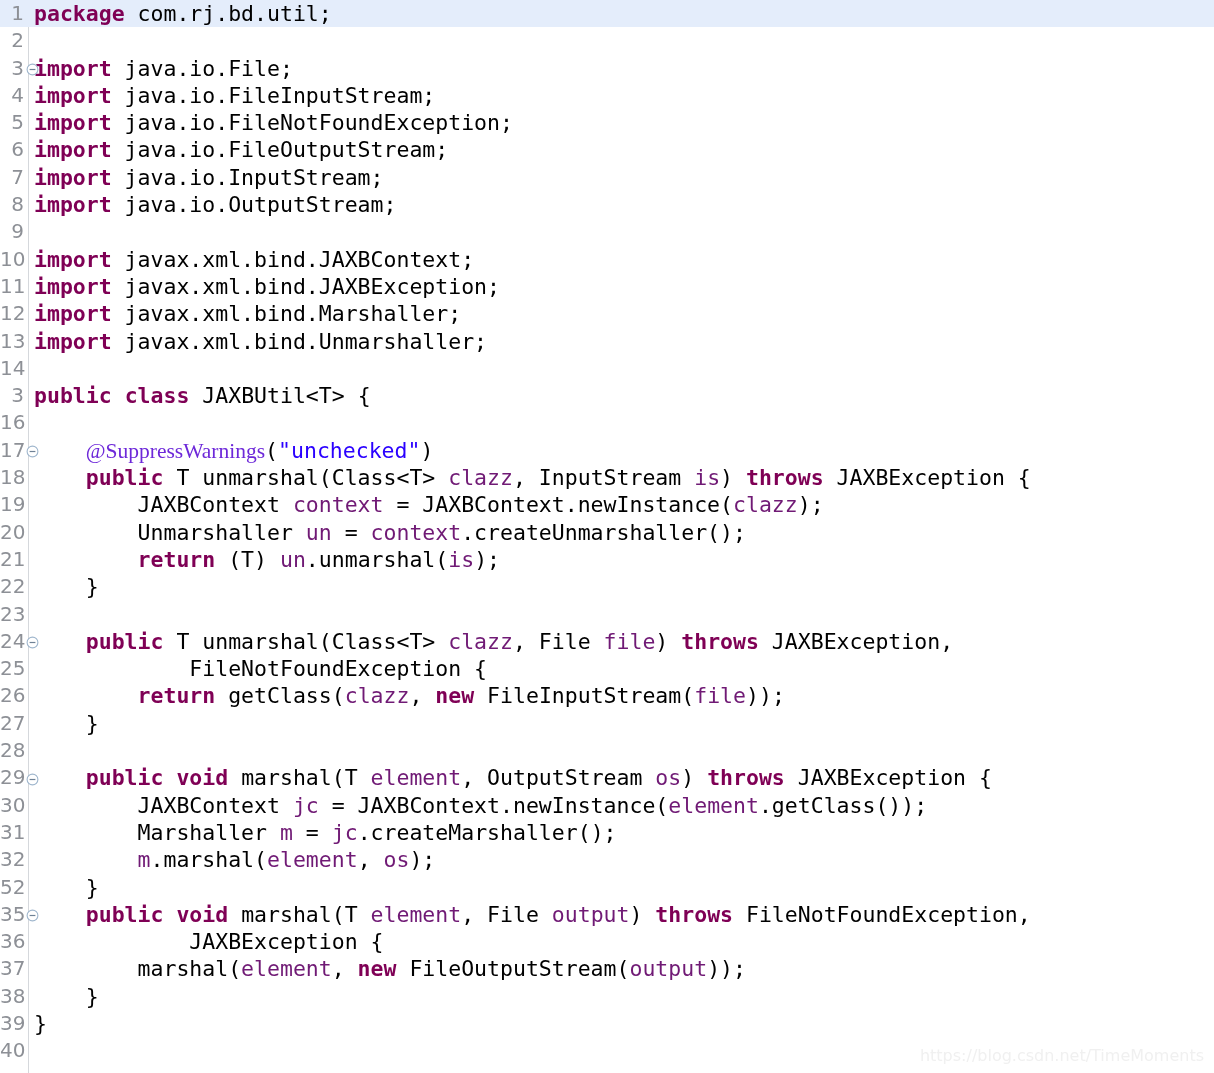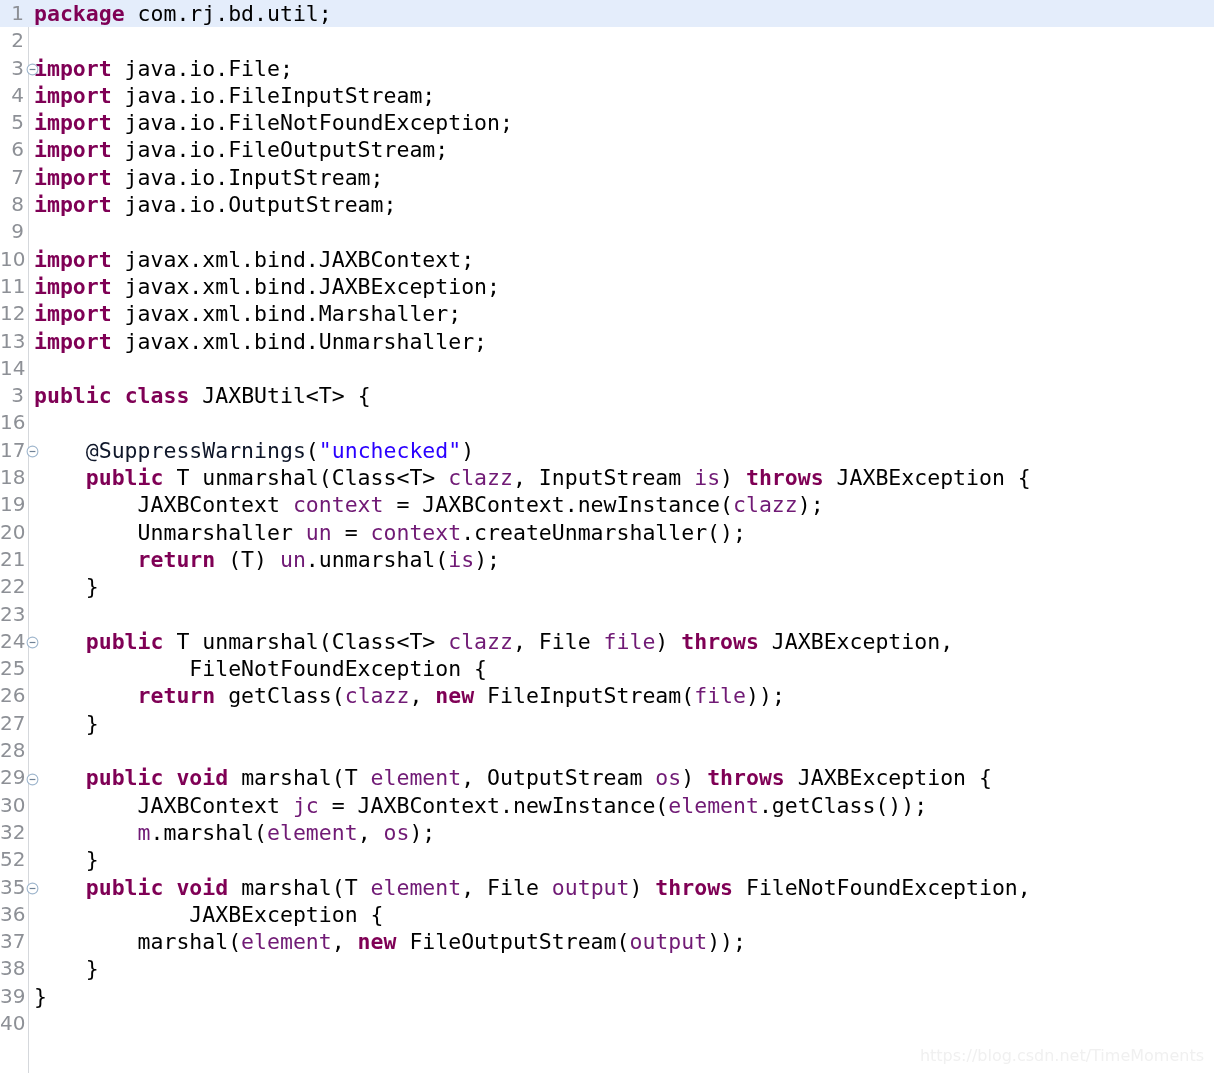--- a/index.html
+++ b/index.html
@@ -73,21 +73,21 @@
 
   .code {
     display: block;
     padding-left: 34px;
     color: #000000;
   }
 
   
   .kw   { color: #7f0055; font-weight: bold; }  
   .str  { color: #2a00ff; }                     
-  .ann  { color: #0f172a; }                     
+  .ann  { color: #6d28d9; font-family: Liberation Serif, serif; }                     
   .var  { color: #701a75; }                     
   .stm  { color: #000000; } 
   .pln  { color: #000000; }                     
 
   
   .watermark {
     position: absolute;
     right: 10px;
     bottom: 8px;
     font-size: 16px;
@@ -138,20 +138,21 @@
           </svg></span><span class="code"><span class="pln">    </span><span class="kw">public</span><span class="pln"> T unmarshal(Class&lt;T&gt; </span><span class="var">clazz</span><span class="pln">, File </span><span class="var">file</span><span class="pln">) </span><span class="kw">throws</span><span class="pln"> JAXBException,</span></span></div>
       <div class="line"><span class="lineno">25</span><span class="code"><span class="pln">            FileNotFoundException {</span></span></div>
       <div class="line"><span class="lineno">26</span><span class="code"><span class="pln">        </span><span class="kw">return</span><span class="pln"> getClass(</span><span class="var">clazz</span><span class="pln">, </span><span class="kw">new</span><span class="pln"> FileInputStream(</span><span class="var">file</span><span class="pln">));</span></span></div>
       <div class="line"><span class="lineno">27</span><span class="code"><span class="pln">    }</span></span></div>
       <div class="line"><span class="lineno">28</span><span class="code">&nbsp;</span></div>
       <div class="line"><span class="lineno">29</span><span class="fold"><svg width="13" height="13" viewBox="0 0 13 13">
             <circle cx="6.5" cy="6.5" r="5.4" fill="#ffffff" stroke="#9fb6cd" stroke-width="1.1"></circle>
             <line x1="3.6" y1="6.5" x2="9.4" y2="6.5" stroke="#6f8296" stroke-width="1.2"></line>
           </svg></span><span class="code"><span class="pln">    </span><span class="kw">public</span><span class="pln"> </span><span class="kw">void</span><span class="pln"> marshal(T </span><span class="var">element</span><span class="pln">, OutputStream </span><span class="var">os</span><span class="pln">) </span><span class="kw">throws</span><span class="pln"> JAXBException {</span></span></div>
       <div class="line"><span class="lineno">30</span><span class="code"><span class="pln">        JAXBContext </span><span class="var">jc</span><span class="pln"> = JAXBContext.</span><span class="stm">newInstance</span><span class="pln">(</span><span class="var">element</span><span class="pln">.getClass());</span></span></div>
+      <div class="line"><span class="lineno">31</span><span class="code"><span class="pln">        Marshaller </span><span class="var">m</span><span class="pln"> = </span><span class="var">jc</span><span class="pln">.createMarshaller();</span></span></div>
       <div class="line"><span class="lineno">32</span><span class="code"><span class="pln">        </span><span class="var">m</span><span class="pln">.marshal(</span><span class="var">element</span><span class="pln">, </span><span class="var">os</span><span class="pln">);</span></span></div>
       <div class="line"><span class="lineno">52</span><span class="code"><span class="pln">    }</span></span></div>
       <div class="line"><span class="lineno">35</span><span class="fold"><svg width="13" height="13" viewBox="0 0 13 13">
             <circle cx="6.5" cy="6.5" r="5.4" fill="#ffffff" stroke="#9fb6cd" stroke-width="1.1"></circle>
             <line x1="3.6" y1="6.5" x2="9.4" y2="6.5" stroke="#6f8296" stroke-width="1.2"></line>
           </svg></span><span class="code"><span class="pln">    </span><span class="kw">public</span><span class="pln"> </span><span class="kw">void</span><span class="pln"> marshal(T </span><span class="var">element</span><span class="pln">, File </span><span class="var">output</span><span class="pln">) </span><span class="kw">throws</span><span class="pln"> FileNotFoundException,</span></span></div>
       <div class="line"><span class="lineno">36</span><span class="code"><span class="pln">            JAXBException {</span></span></div>
       <div class="line"><span class="lineno">37</span><span class="code"><span class="pln">        marshal(</span><span class="var">element</span><span class="pln">, </span><span class="kw">new</span><span class="pln"> FileOutputStream(</span><span class="var">output</span><span class="pln">));</span></span></div>
       <div class="line"><span class="lineno">38</span><span class="code"><span class="pln">    }</span></span></div>
       <div class="line"><span class="lineno">39</span><span class="code"><span class="pln">}</span></span></div>

